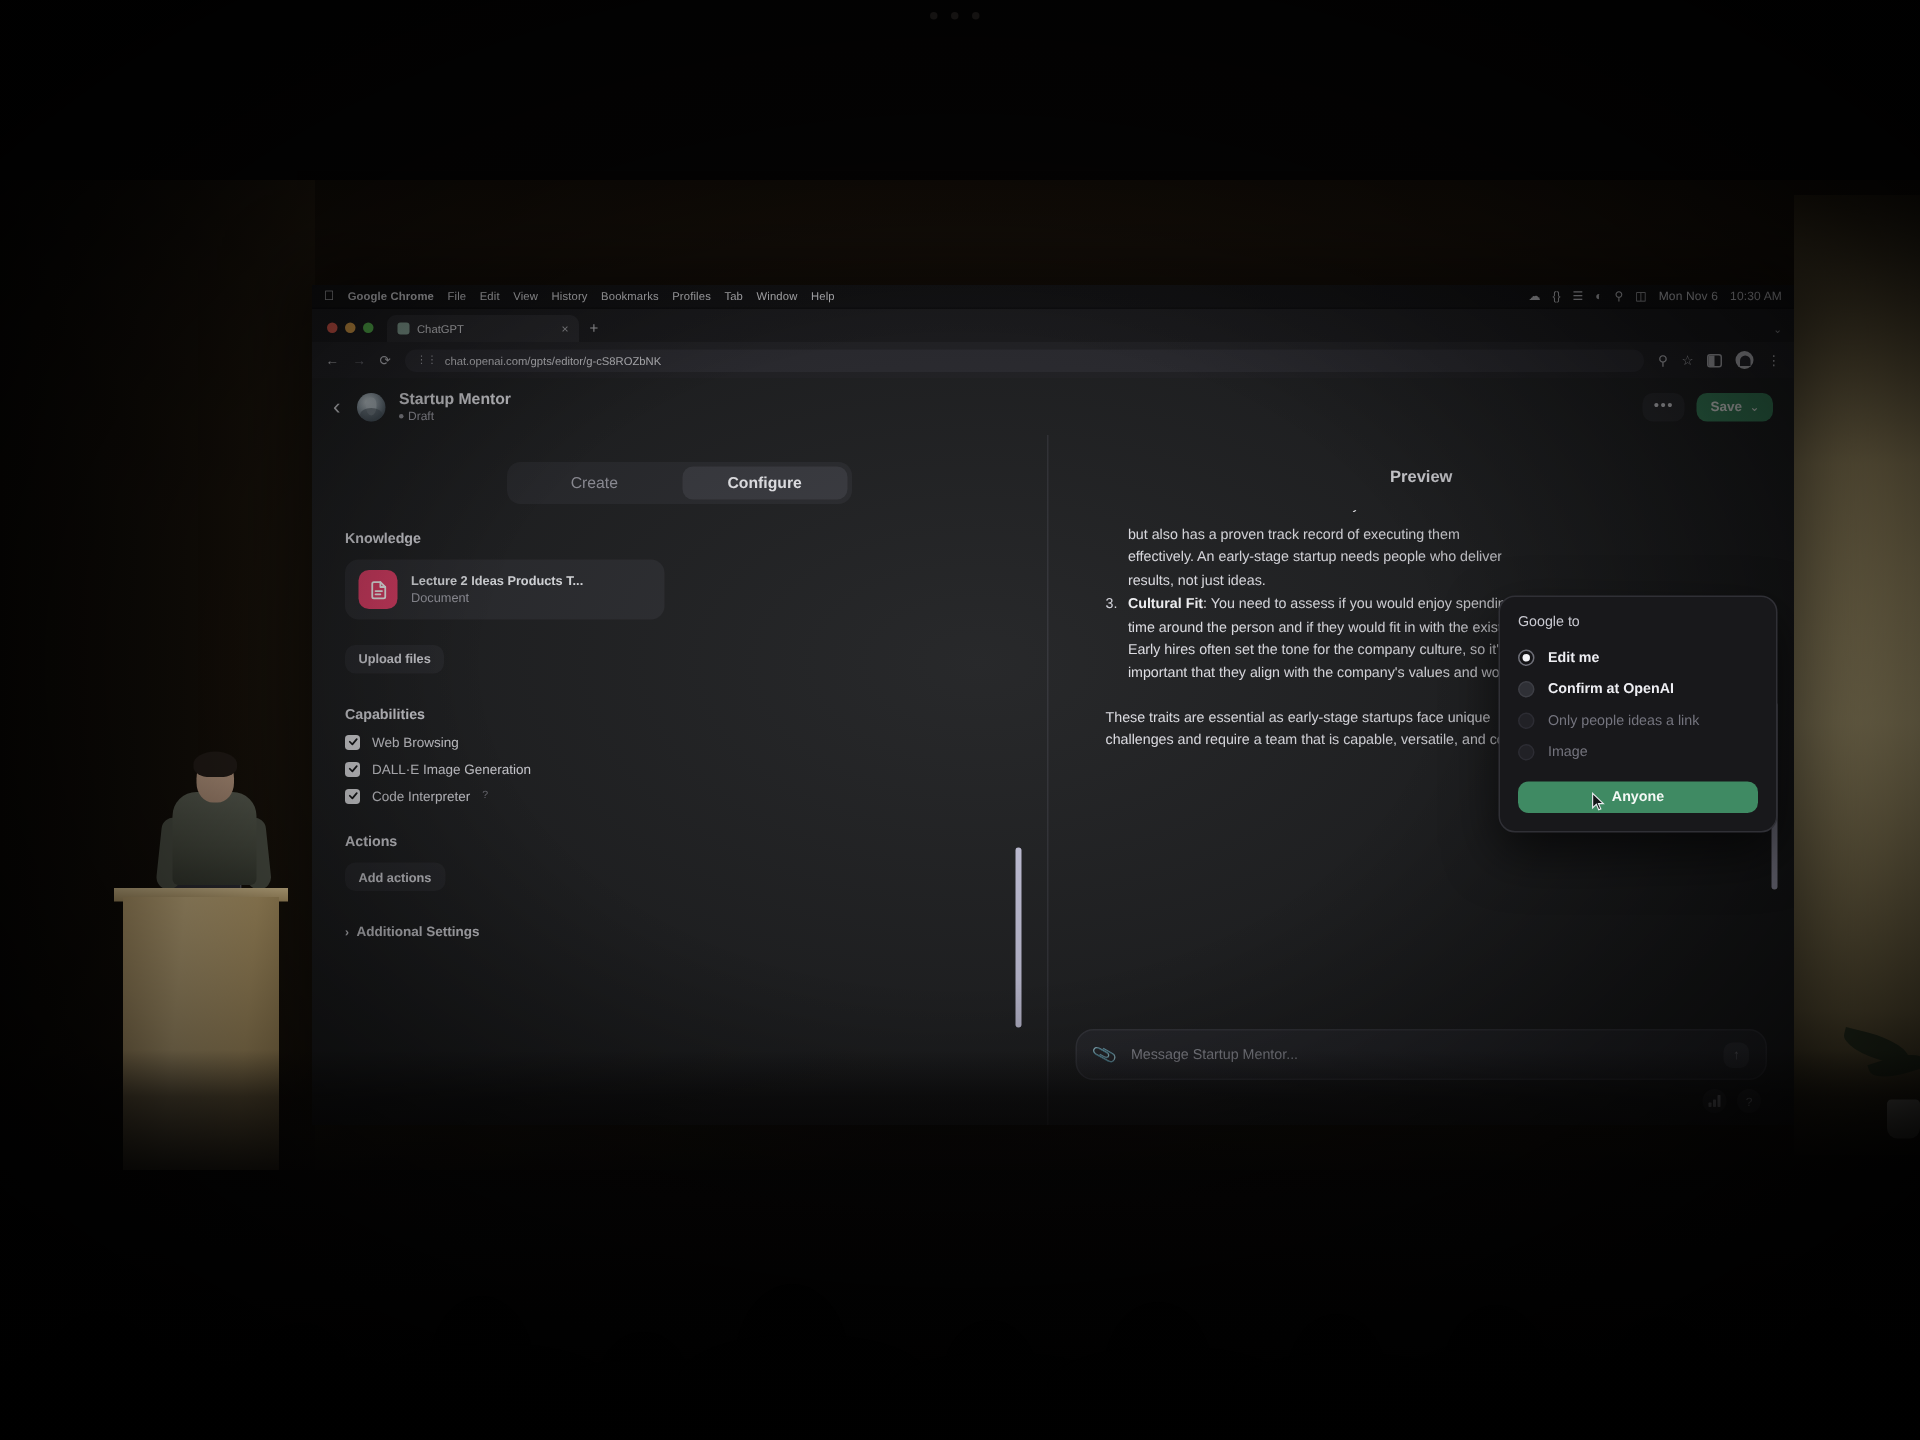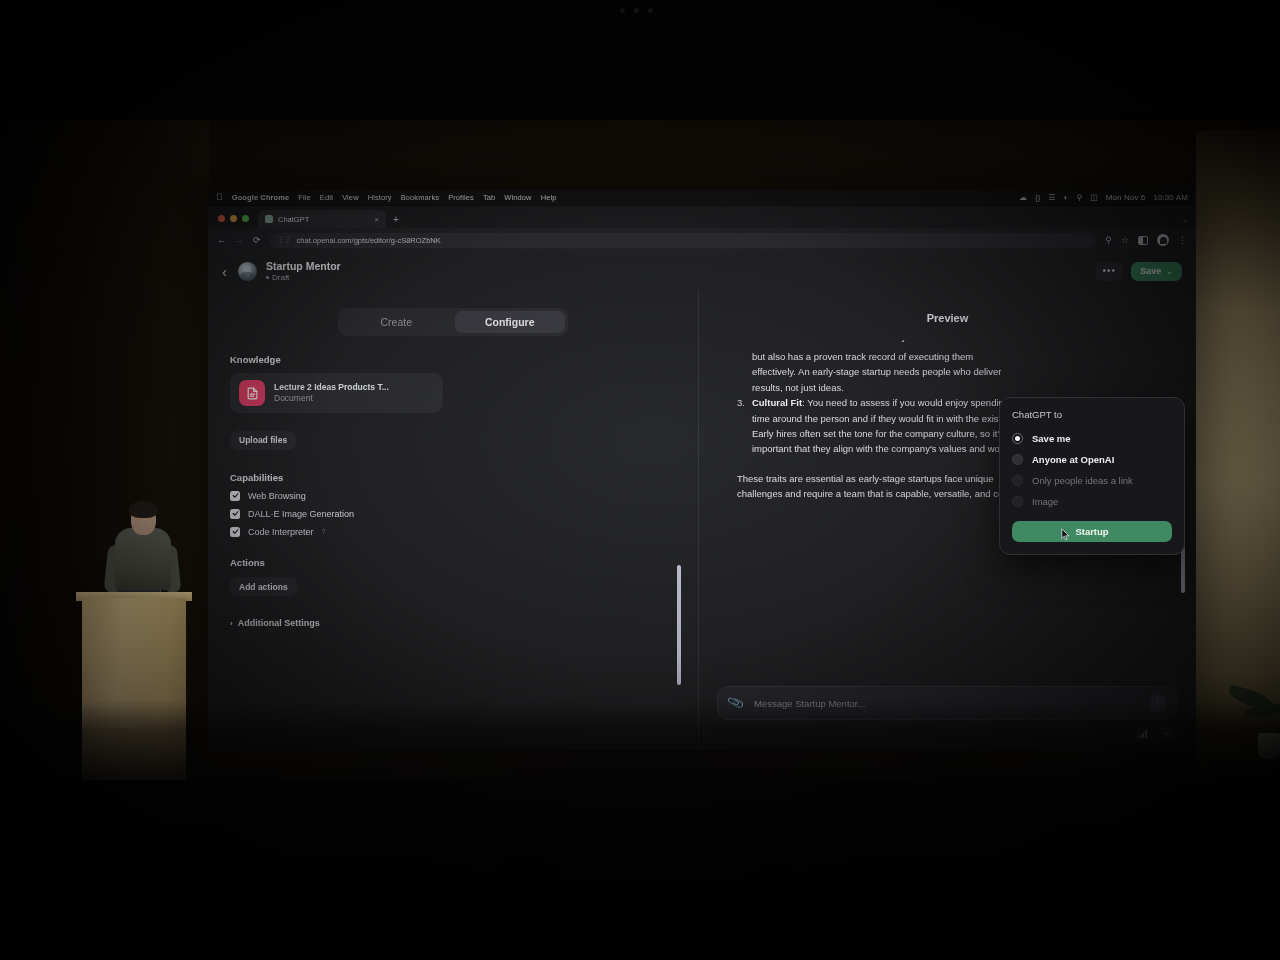--- a/index.html
+++ b/index.html
@@ -502,41 +502,41 @@
                     <i></i>
                     <i></i>
                     <i></i>
                   </span>
               </span>
               <span class="round-btn">?</span>
             </div>
           </div>
 
           <div class="popover">
-            <div class="pop-title">ChatGPT to</div>
+            <div class="pop-title">Google to</div>
 
             <div class="radio-row">
               <span class="radio on"></span>
-              <span class="radio-label">Save me</span>
+              <span class="radio-label">Edit me</span>
             </div>
             <div class="radio-row">
               <span class="radio"></span>
-              <span class="radio-label">Anyone at OpenAI</span>
+              <span class="radio-label">Confirm at OpenAI</span>
             </div>
             <div class="radio-row">
               <span class="radio off-dim"></span>
               <span class="radio-label dim">Only people ideas a link</span>
             </div>
             <div class="radio-row">
               <span class="radio off-dim"></span>
               <span class="radio-label dim">Image</span>
             </div>
 
             <div class="confirm-btn">
-              <span>Startup</span>
+              <span>Anyone</span>
               <svg class="cursor" viewBox="0 0 12 17">
                 <path d="M1 1 L1 14 L4.3 10.8 L6.4 15.6 L8.3 14.8 L6.2 10.2 L10.6 10.2 Z" fill="#15181a" stroke="#e9ecef" stroke-width="1"></path>
               </svg>
             </div>
           </div>
 
         </div>
       </div>
     </div>
   </div>

